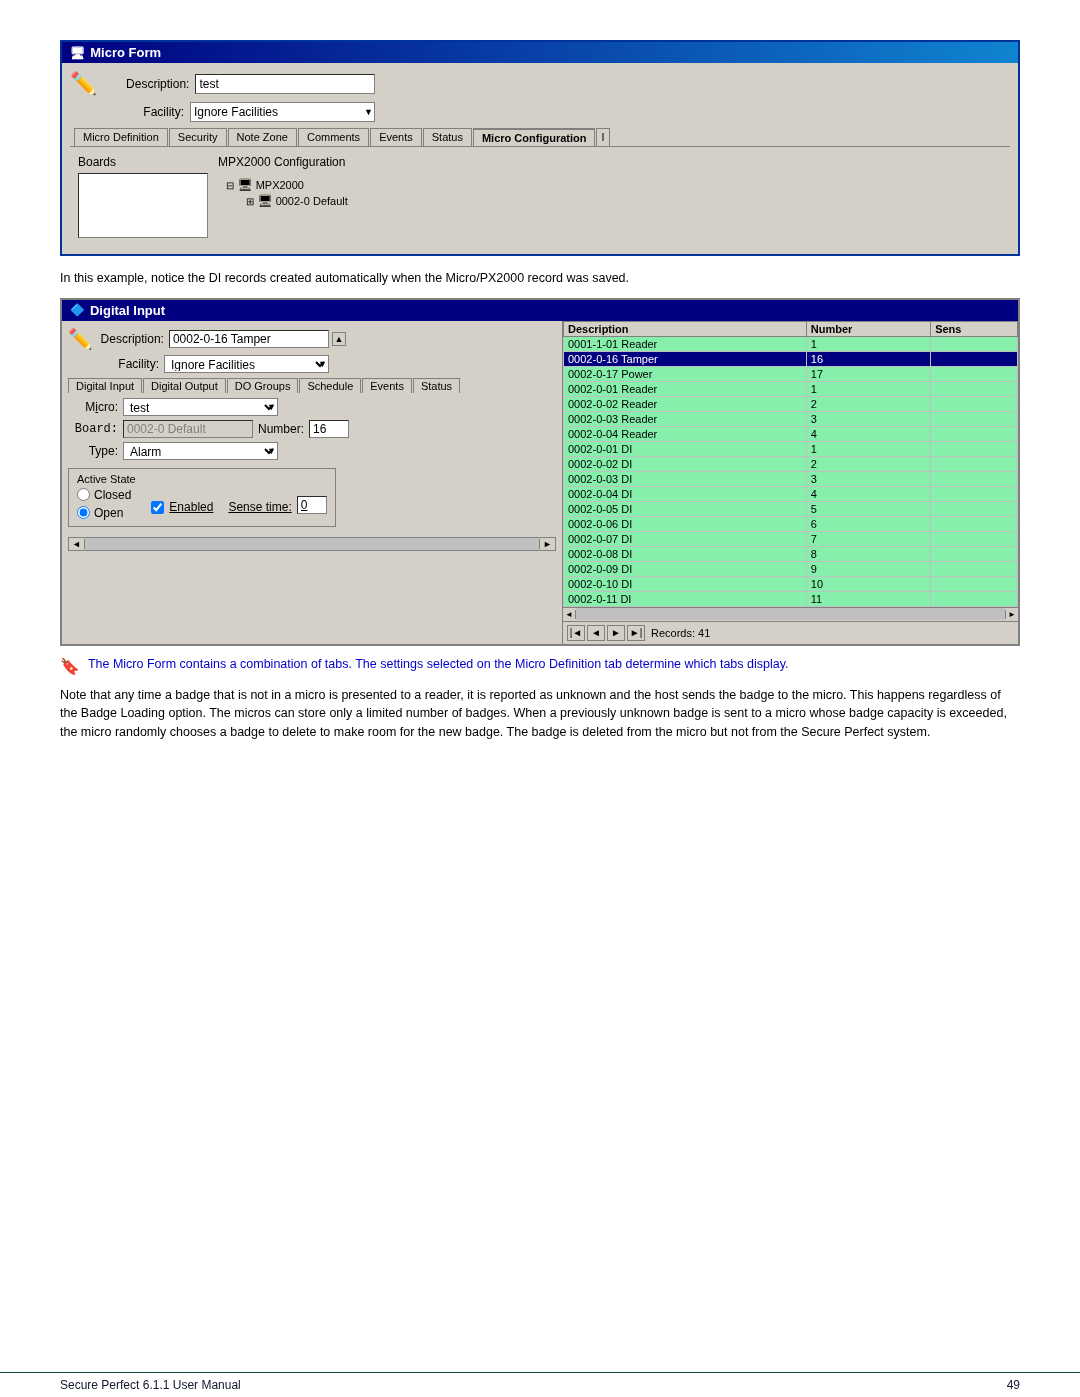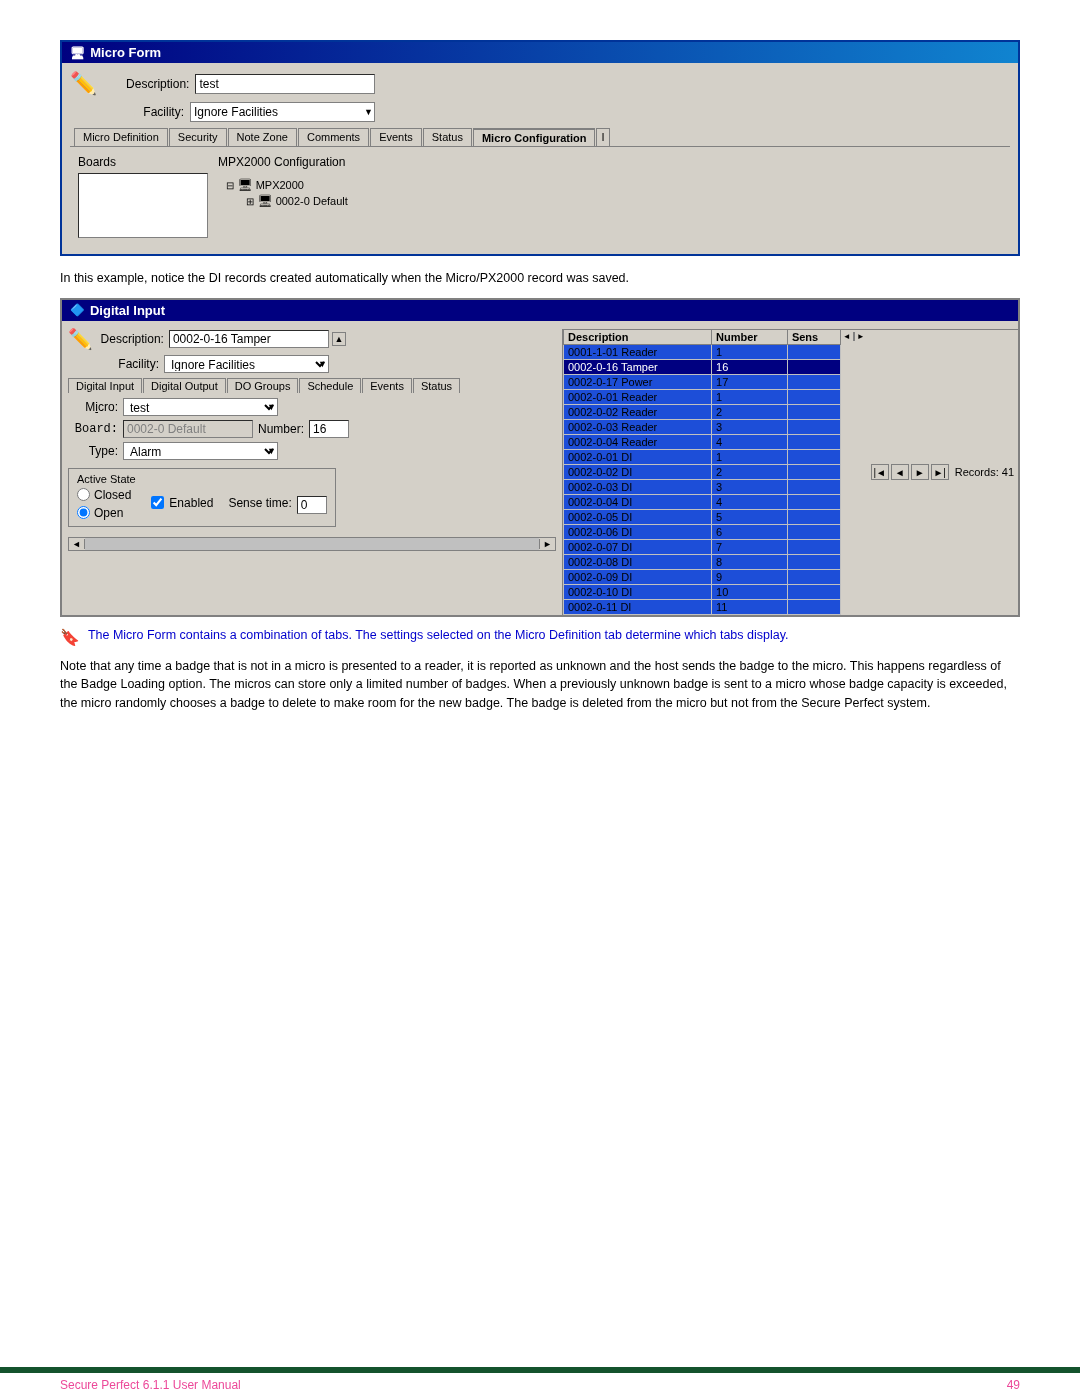--- a/index.html
+++ b/index.html
@@ -123,22 +123,21 @@
       line-height: 1.4;
     }
     .di-left {
       flex: 0 0 500px;
       padding: 6px;
     }
     .di-right {
       flex: 1;
       border-left: 1px solid #808080;
       display: flex;
-      flex-direction: row;
-      margin-top: 8px;
+      flex-direction: column;
     }
 
     
     .di-table-container {
       flex: 1;
       overflow: hidden;
     }
     table.di-table {
       width: 100%;
       border-collapse: collapse;
@@ -155,21 +154,21 @@
       border: 1px solid #c0c0c0;
       padding: 1px 4px;
       font-size: 11px;
       white-space: nowrap;
     }
     table.di-table tr.selected td {
       background: #000080;
       color: white;
     }
     table.di-table tr:not(.selected) td {
-      background: #1d4ed8;
+      background: #86efac;
     }
 
     
     .di-nav {
       border-top: 1px solid #808080;
       padding: 3px 4px;
       display: flex;
       align-items: center;
       gap: 2px;
       background: #d4d0c8;
@@ -287,26 +286,26 @@
       margin-top: 10px;
       color: #000;
     }
 
     
     .footer {
       position: fixed;
       bottom: 0;
       left: 0;
       width: 1080px;
-      border-top: 6px solid #14532d;
+      border-top: 1px solid #14532d;
       padding: 5px 60px;
       display: flex;
       justify-content: space-between;
       font-size: 12px;
-      color: #ec4899;
+      color: #0f172a;
       background: white;
     }
 
     .micro-form-outer {
       border: 2px solid #003399;
       background: #d4d0c8;
       margin-bottom: 14px;
       width: 100%;
     }
     .micro-titlebar {
@@ -474,21 +473,21 @@
           <div style="display:flex; flex-direction:column; gap:2px;">
             <div class="radio-row">
               <input type="radio" name="active_state" style="">
               <span>Closed</span>
             </div>
             <div class="radio-row">
               <input type="radio" name="active_state" checked="" style="">
               <span>Open</span>
             </div>
           </div>
-          <div style="display:flex; align-items:flex-start; gap:5px;">
+          <div style="display:flex; align-items:flex-end; gap:5px;text-decoration:underline;">
             <input type="checkbox" checked="" style="">
             <span>Enabled</span>
             <span style="margin-left:10px;">Sense time:</span>
             <input class="di-input" type="text" value="0" style="width: 30px;">
           </div>
         </div>
       </div>
       
       <div style="margin-top: 10px; height:14px; background:#d4d0c8; border:1px solid #808080; display:flex; align-items:center;">
         <span style="border-right:1px solid #808080; padding:0 3px; font-size:9px; cursor:pointer;">◄</span>

